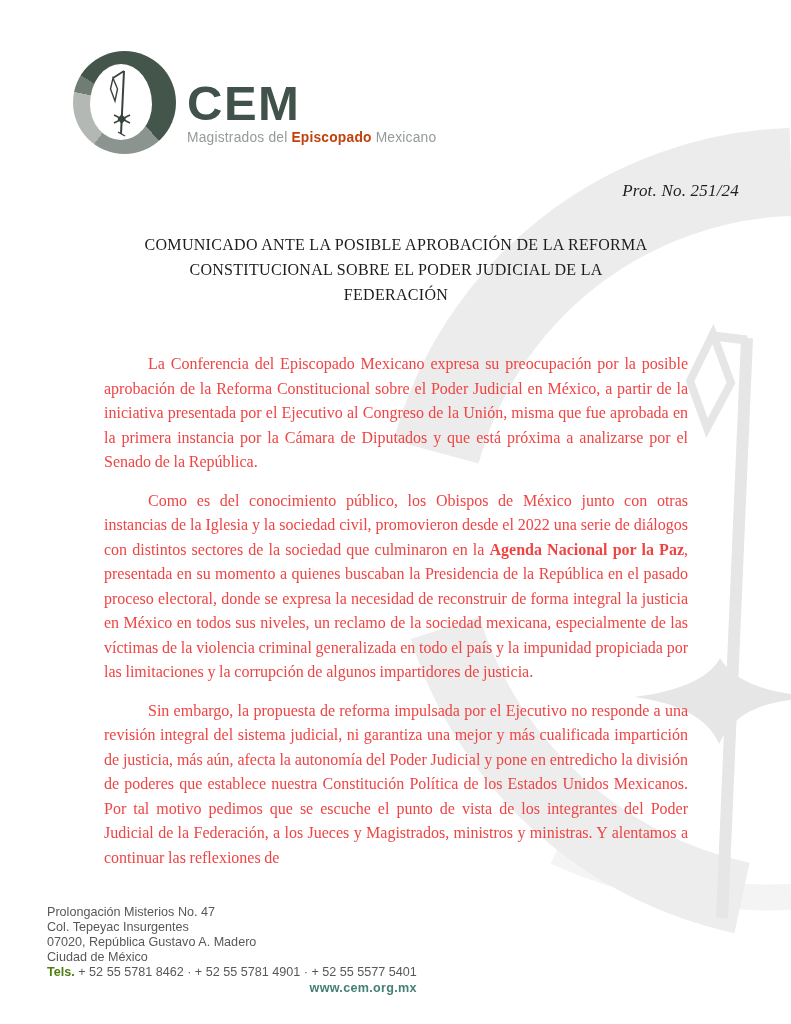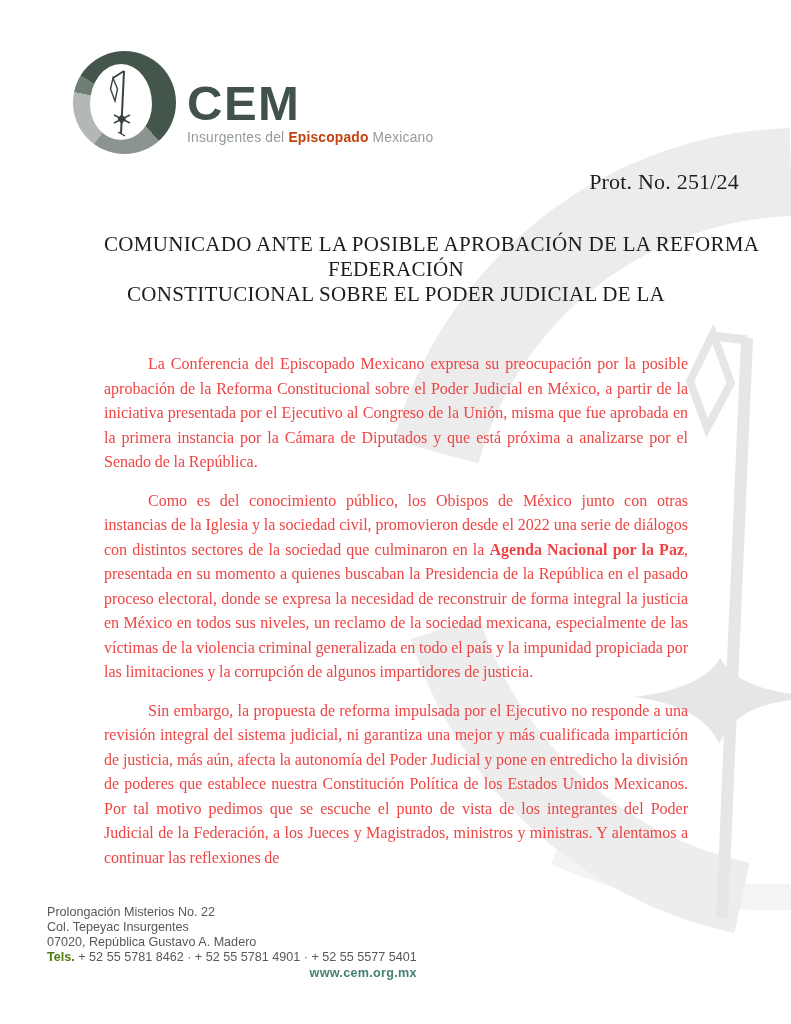--- a/index.html
+++ b/index.html
@@ -24,30 +24,30 @@
     position:absolute; left:17px; top:13px; width:62px; height:76px;
     background:#ffffff; border-radius:50% 50% 50% 50% / 53% 53% 47% 47%;
   }
   .logo-crozier { position:absolute; left:0; top:0; }
   .logo-text { margin-left:11px; margin-top:21px; font-family:"Liberation Sans", sans-serif; }
   .brand-wordmark { font-size:49px; line-height:42px; font-weight:bold; letter-spacing:1.5px; color:#41524a; }
   .brand-tagline { margin-top:6px; font-size:13.8px; letter-spacing:0.2px; color:#949c96; }
   .brand-tagline b { color:#c2410c; }
 
   .prot-number {
-    position:absolute; top:169px; right:52px; z-index:1;
-    font-family:"Liberation Serif", serif; 
-    font-size:22px; color:#1f1f1f; letter-spacing:0.2px;
+    position:absolute; top:181px; right:52px; z-index:1;
+    font-family:"Liberation Serif", serif; font-style:italic;
+    font-size:17px; color:#1f1f1f; letter-spacing:0.2px;
   }
 
   
   .doc-main { position:absolute; top:232px; left:104px; width:584px; z-index:1; }
   .doc-title {
     margin:0 0 45px 0; text-align:center; font-weight:normal;
-    font-size:21px; line-height:25px; letter-spacing:0.3px; color:#1c1c1c;
+    font-size:16px; line-height:25px; letter-spacing:0.3px; color:#1c1c1c;
   }
   .doc-title div { white-space:nowrap; }
   .doc-par {
     margin:0 0 14px 0; text-align:justify; text-indent:44px;
     font-size:16px; line-height:24.5px; color:#ef4444; word-spacing:-0.3px;
   }
   .doc-par b { font-weight:bold; }
 
   
   .letter-footer {
@@ -85,42 +85,43 @@
           <path d="M 51 20 L 48 83" fill="none" stroke="#38433c" stroke-width="2"></path>
           <path d="M 51 20 L 40 27" fill="none" stroke="#38433c" stroke-width="1.8"></path>
           <path d="M 40 27 L 44.5 38 L 42 50 L 37.5 38 Z" fill="none" stroke="#38433c" stroke-width="1.4"></path>
           <path d="M 48.7 63 L 53 68 L 48.7 73 L 44.5 68 Z" fill="#38433c"></path>
           <path d="M 41 64 L 57 72 M 41 72 L 57 64" fill="none" stroke="#38433c" stroke-width="1.4"></path>
           <path d="M 45 81 L 52 85" fill="none" stroke="#38433c" stroke-width="1.4"></path>
         </svg>
       </div>
       <div class="logo-text">
         <div class="brand-wordmark">CEM</div>
-        <div class="brand-tagline"><span>Insurgentes del </span><b>Episcopado</b><span> Mexicano</span></div>
+        <div class="brand-tagline"><span>Magistrados del </span><b>Episcopado</b><span> Mexicano</span></div>
       </div>
     </div>
   </header>
 
   <div class="prot-number">Prot. No. 251/24</div>
 
   <main class="doc-main">
     <h1 class="doc-title">
       <div>COMUNICADO ANTE LA POSIBLE APROBACIÓN DE LA REFORMA</div>
+      <div>CONSTITUCIONAL SOBRE EL PODER JUDICIAL DE LA</div>
       <div>FEDERACIÓN</div>
-      <div>CONSTITUCIONAL SOBRE EL PODER JUDICIAL DE LA</div>
     </h1>
 
     <p class="doc-par"><span>La Conferencia del Episcopado Mexicano expresa su preocupación por la posible aprobación de la Reforma Constitucional sobre el Poder Judicial en México, a partir de la iniciativa presentada por el Ejecutivo al Congreso de la Unión, misma que fue aprobada en la primera instancia por la Cámara de Diputados y que está próxima a analizarse por el Senado de la República.</span></p>
 
     <p class="doc-par"><span>Como es del conocimiento público, los Obispos de México junto con otras instancias de la Iglesia y la sociedad civil, promovieron desde el 2022 una serie de diálogos con distintos sectores de la sociedad que culminaron en la </span><b>Agenda Nacional por la Paz</b><span>, presentada en su momento a quienes buscaban la Presidencia de la República en el pasado proceso electoral, donde se expresa la necesidad de reconstruir de forma integral la justicia en México en todos sus niveles, un reclamo de la sociedad mexicana, especialmente de las víctimas de la violencia criminal generalizada en todo el país y la impunidad propiciada por las limitaciones y la corrupción de algunos impartidores de justicia.</span></p>
 
     <p class="doc-par"><span>Sin embargo, la propuesta de reforma impulsada por el Ejecutivo no responde a una revisión integral del sistema judicial, ni garantiza una mejor y más cualificada impartición de justicia, más aún, afecta la autonomía del Poder Judicial y pone en entredicho la división de poderes que establece nuestra Constitución Política de los Estados Unidos Mexicanos. Por tal motivo pedimos que se escuche el punto de vista de los integrantes del Poder Judicial de la Federación, a los Jueces y Magistrados, ministros y ministras. Y alentamos a continuar las reflexiones de</span></p>
   </main>
 
   <footer class="letter-footer">
-    <div>Prolongación Misterios No. 22</div>
+    <div>Prolongación Misterios No. 47</div>
     <div>Col. Tepeyac Insurgentes</div>
     <div>07020, República Gustavo A. Madero</div>
+    <div>Ciudad de México</div>
     <div class="tels-line"><b>Tels.</b><span> + 52 55 5781 8462 · + 52 55 5781 4901 · + 52 55 5577 5401</span></div>
     <div class="website-link">www.cem.org.mx</div>
   </footer>
 
 </div>
 
 </body></html>

